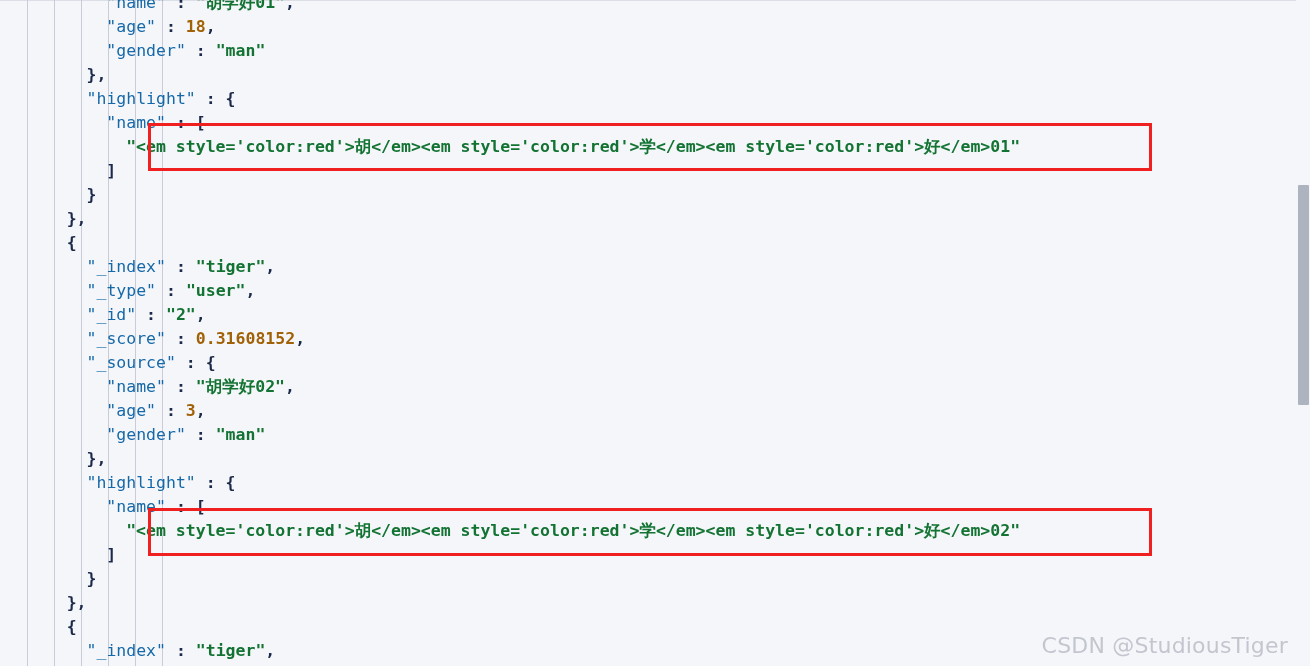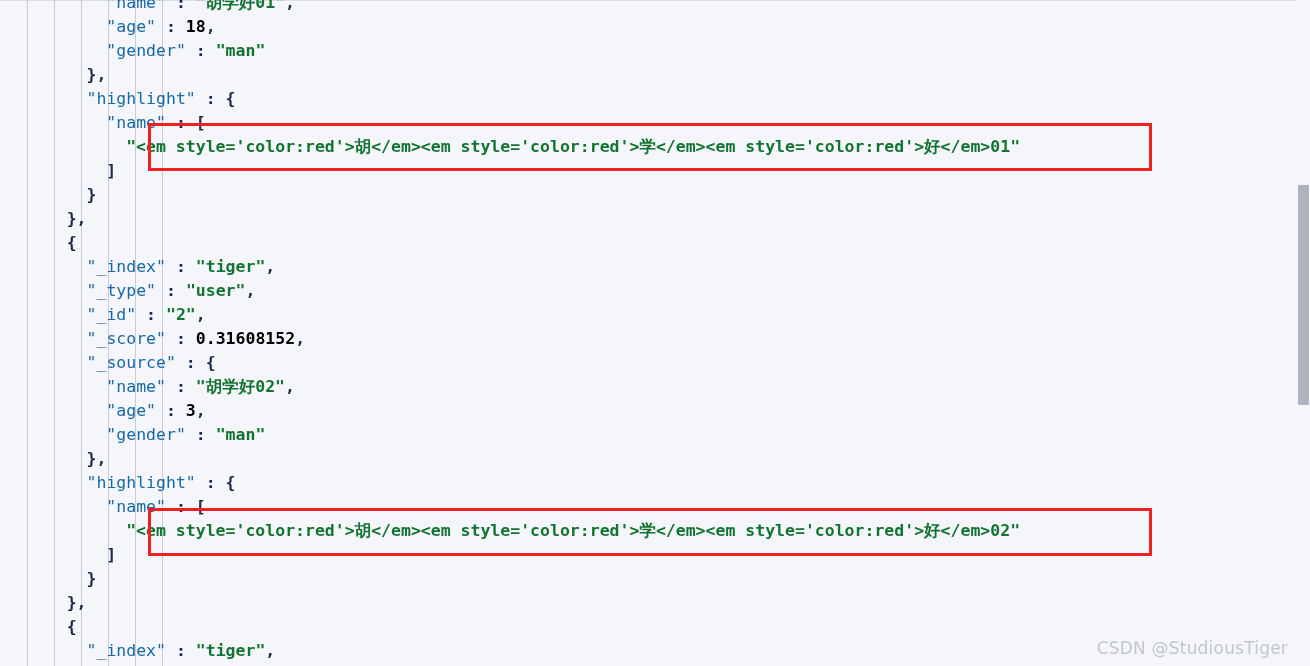--- a/index.html
+++ b/index.html
@@ -59,21 +59,21 @@
     letter-spacing: 0;
   }
   .ln {
     height: 24px;
     white-space: pre;
   }
 
   
   .k   { color: #1669a8; }              
   .s   { color: #137333; font-weight: 600; }  
-  .n   { color: #000000; font-weight: 600; }  
+  .n   { color: #a16207; font-weight: 600; }  
   .p   { color: #1b2a4a; font-weight: 700; }  
   .c   { color: #1b2a4a; font-weight: 700; }
 
   
   .redbox {
     position: absolute;
     border: 3px solid #f02020;
     box-sizing: border-box;
     pointer-events: none;
     background: transparent;
@@ -96,21 +96,21 @@
     background: #aeb3c0;
     border-radius: 1px;
   }
 
   
   .watermark {
     position: absolute;
     right: 22px;
     bottom: 8px;
     font-family: "DejaVu Sans", "Liberation Sans", sans-serif;
-    font-size: 17px;
+    font-size: 22px;
     color: #c3c6cf;
     letter-spacing: .2px;
     white-space: nowrap;
   }
 </style>
 </head>
 <body>
 
 <div id="viewport">
 

